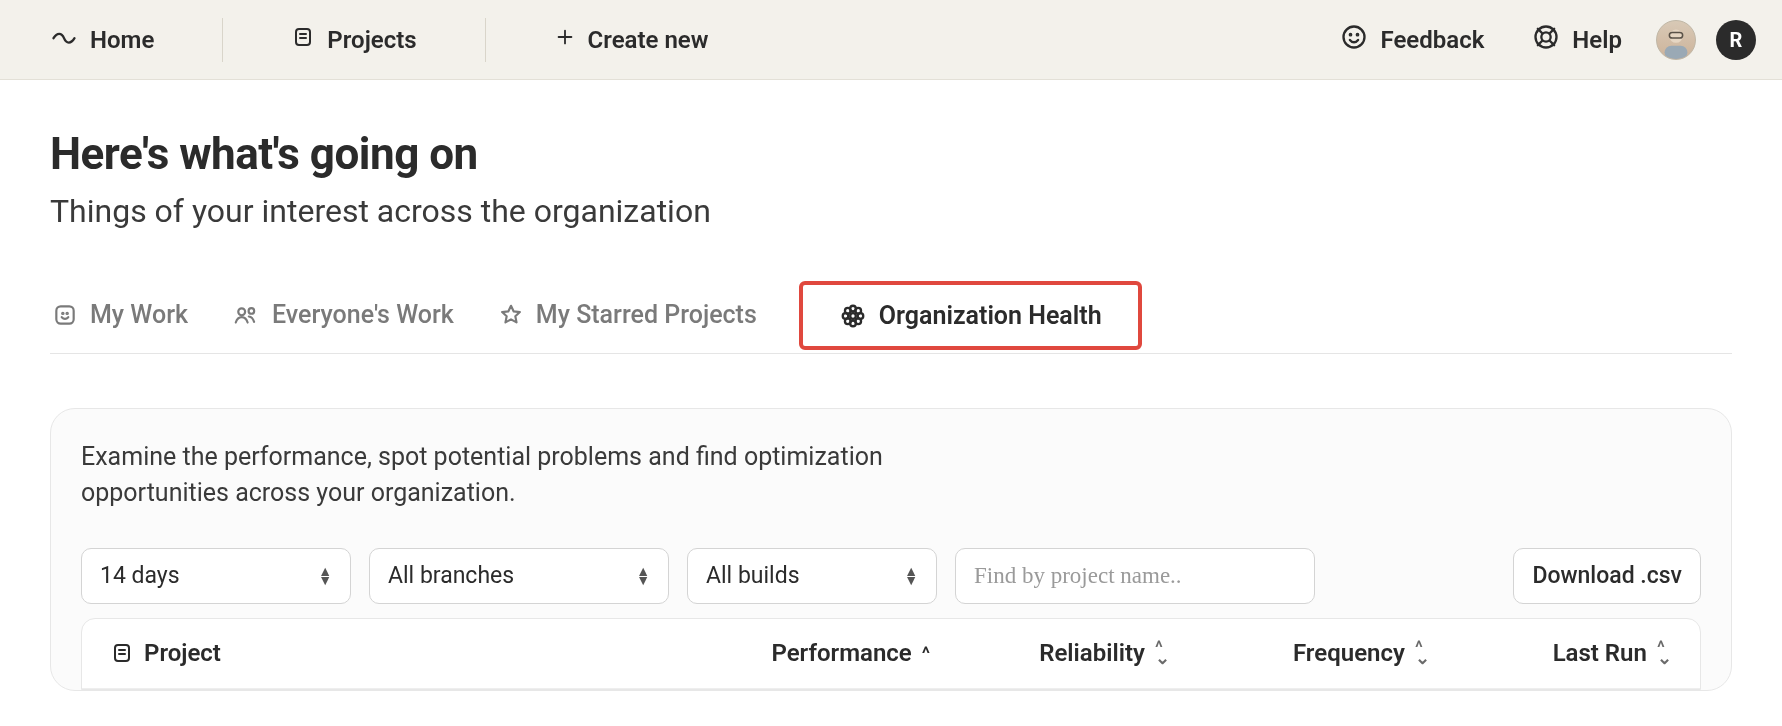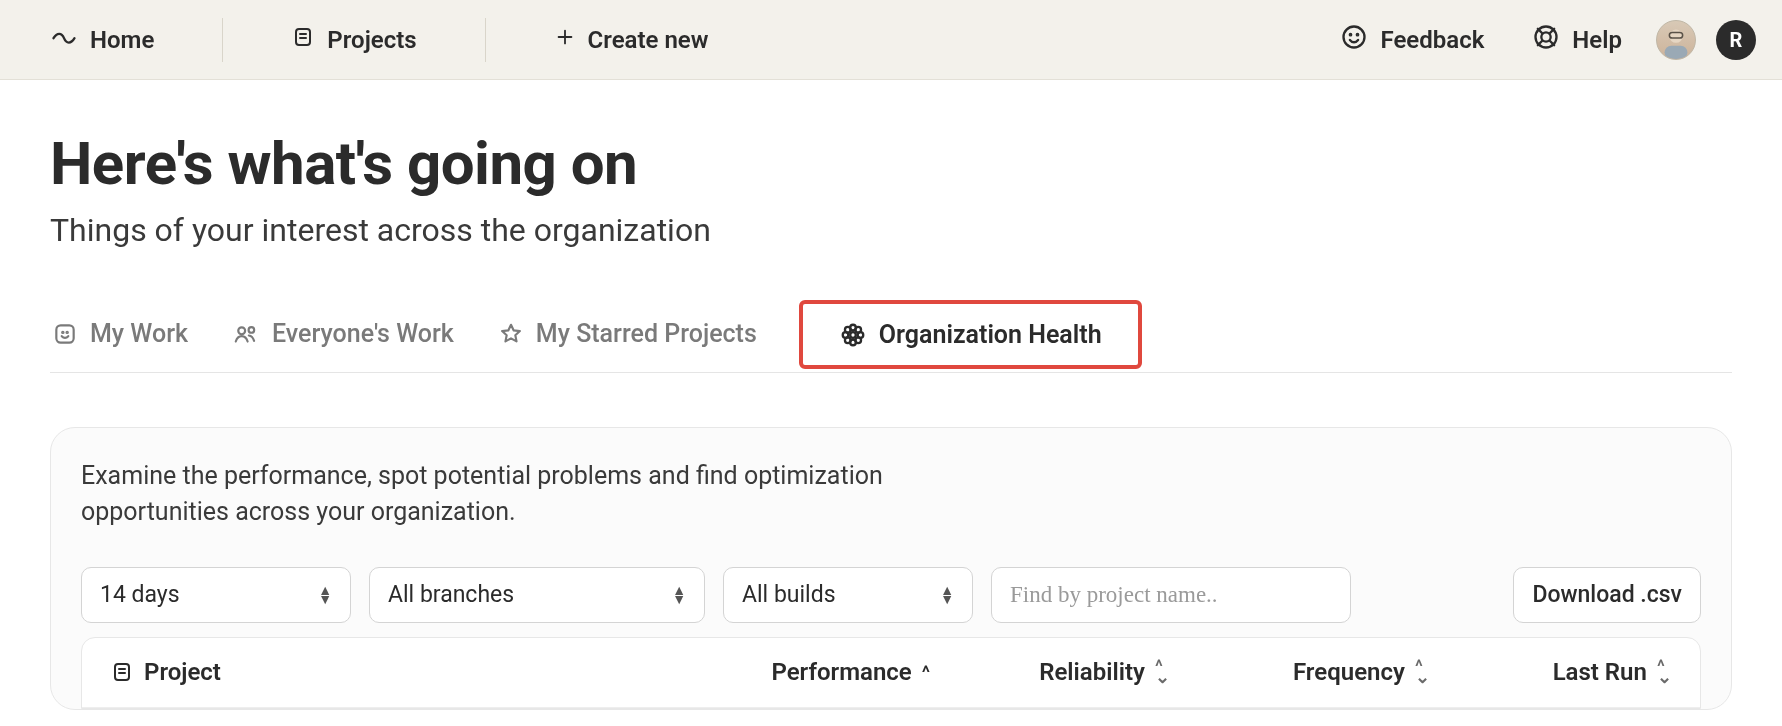--- a/index.html
+++ b/index.html
@@ -49,21 +49,21 @@
     width: 40px; height: 40px; border-radius: 50%;
     background: #2b2b2b; color: #fff;
     display:flex;align-items:center;justify-content:center;
     font-weight:700; font-size:20px;
   }
   
   .page {
     padding: 48px 50px 0 50px;
   }
   .page-title {
-    font-size: 60px;
+    font-size: 44px;
     font-weight: 700;
     letter-spacing: -0.5px;
     color: #2b2b2b;
   }
   .page-subtitle {
     margin-top: 12px;
     font-size: 32px;
     color: #3a3a3a;
   }
   
@@ -298,21 +298,21 @@
     <p class="panel-desc">Examine the performance, spot potential problems and find optimization opportunities across your organization.</p>
 
     <div class="filters">
       <div class="select" style="width:270px">
         <span>14 days</span>
         <span class="updown">
             <span>▲</span>
             <span>▼</span>
           </span>
       </div>
-      <div class="select" style="width:336px">
+      <div class="select" style="width:300px">
         <span>All branches</span>
         <span class="updown">
             <span>▲</span>
             <span>▼</span>
           </span>
       </div>
       <div class="select" style="width:250px">
         <span>All builds</span>
         <span class="updown">
             <span>▲</span>

